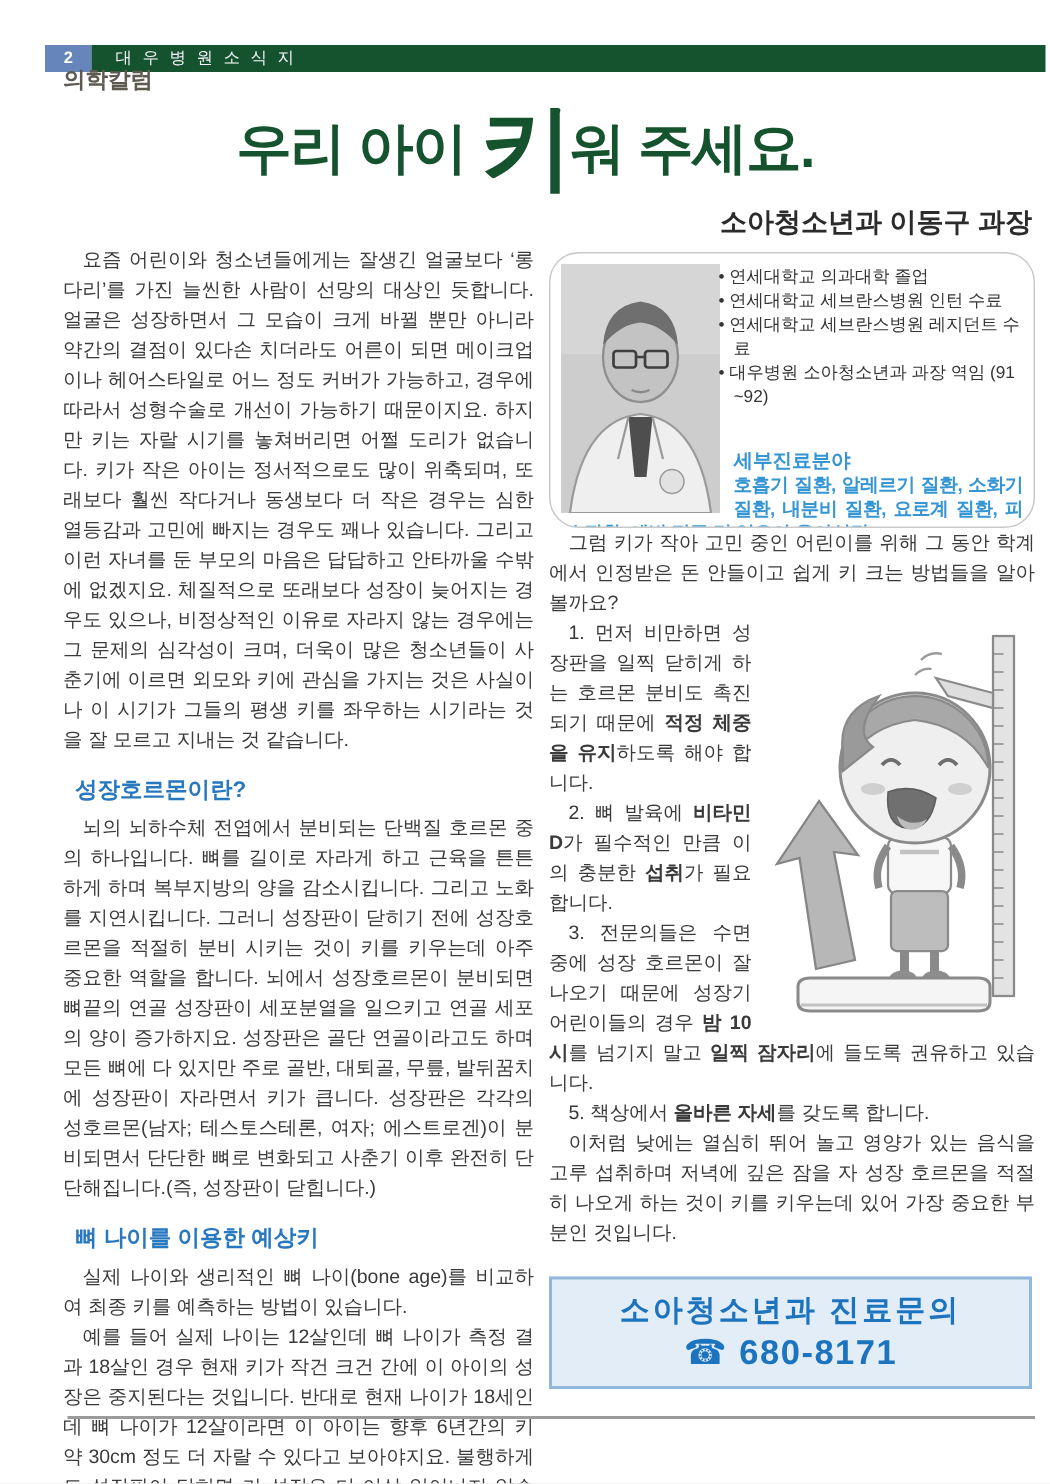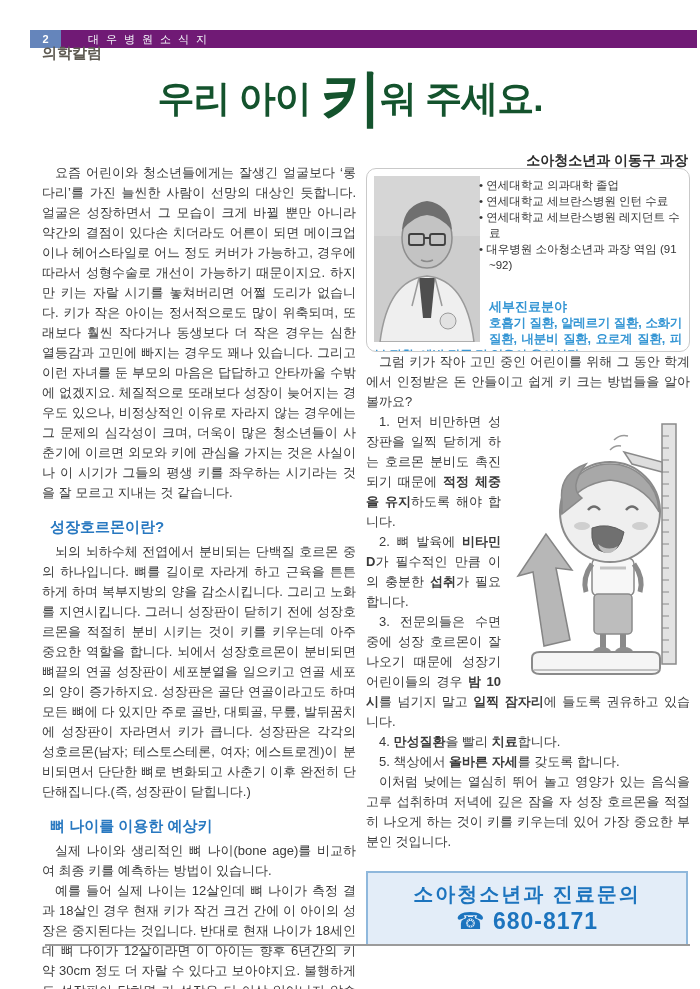--- a/index.html
+++ b/index.html
@@ -6,38 +6,38 @@
   #page{
     position:relative;width:700px;height:989px;margin:0 auto;
     background:#ffffff;overflow:hidden;
     font-family:"Liberation Sans","DejaVu Sans",sans-serif;
     color:#3a3a3a;
   }
   
   .header-bar{position:absolute;left:30px;top:30px;width:667px;height:18px;display:flex;}
   .page-num{width:31px;background:#6585bb;color:#fff;font-size:11px;font-weight:bold;
     text-align:center;line-height:18px;}
-  .bar-title{flex:1;background:#701a75;color:#f4f6fb;font-size:11px;line-height:18px;
-    letter-spacing:7px;padding-left:27px;}
+  .bar-title{flex:1;background:#14532d;color:#f4f6fb;font-size:11px;line-height:18px;
+    letter-spacing:7px;padding-left:16px;}
   .column-label{position:absolute;left:42px;top:44px;font-size:15px;font-weight:bold;color:#5e5a52;}
   
   .article-title{position:absolute;left:0;top:74px;width:700px;text-align:center;
     color:#14532d;font-weight:bold;font-size:37px;letter-spacing:-1px;white-space:nowrap;}
   .article-title .emph{font-size:62px;line-height:0;vertical-align:-8px;letter-spacing:-2px;}
-  .byline{position:absolute;right:12px;top:136px;font-size:14px;font-weight:bold;color:#2b2b2b;margin-top:16px;}
+  .byline{position:absolute;right:12px;top:136px;font-size:18px;font-weight:bold;color:#2b2b2b;}
   
   .col{position:absolute;top:163px;font-size:13px;line-height:20px;text-align:justify;
     word-break:break-all;}
   .col-left{left:42px;width:314px;}
   .col-right{left:366px;top:168px;width:324px;}
   .col p{margin:0;text-indent:1em;}
   h3.sec{margin:14px 0 5px 0;padding-left:8px;font-size:15px;color:#2878c0;text-indent:0;}
   
   .profile-box{box-sizing:border-box;width:324px;height:184px;border:1px solid #c9c9c9;
-    border-radius:10px;padding:7px;overflow:hidden;}
+    border-radius:20px;padding:7px;overflow:hidden;}
   .profile-photo{float:left;width:106px;height:166px;margin-right:9px;background:#cdcdcd;}
   .profile-photo svg{display:block;width:100%;height:100%;}
   ul.creds{margin:1px 0 0 0;padding:0;list-style:none;font-size:11.5px;line-height:16px;
     color:#333;text-align:left;}
   ul.creds li{padding-left:10px;text-indent:-10px;}
   ul.creds li::before{content:"\2022\00a0";}
   .spec{margin-top:26px;color:#3696d4;font-weight:bold;text-align:justify;}
   .spec-title{font-size:13px;line-height:16px;}
   .spec-body{font-size:12.5px;line-height:16px;letter-spacing:-0.3px;}
   
@@ -145,21 +145,20 @@
           <path d="M86,110 q16,-6 32,4 q-4,22 -20,20 q-14,-2 -12,-24 Z" fill="#707070" stroke="#5e5e5e"></path>
           <path d="M92,126 q10,8 20,2 q-4,8 -12,7 q-6,-1 -8,-9 Z" fill="#bdbdbd"></path>
 
           <path d="M26,240 q0,-6 8,-6 l112,0 q8,0 8,6 l0,10 q0,6 -8,6 l-112,0 q-8,0 -8,-6 Z" fill="#f5f5f5" stroke="#8a8a8a" stroke-width="2"></path>
           <line x1="28" y1="252" x2="152" y2="252" stroke="#c2c2c2" stroke-width="2"></line>
         </svg>
       </div>
       <p class="tip"><span>1. 먼저 비만하면 성장판을 일찍 닫히게 하는 호르몬 분비도 촉진되기 때문에 </span><b>적정 체중을 유지</b><span>하도록 해야 합니다.</span></p>
       <p class="tip"><span>2. 뼈 발육에 </span><b>비타민 D</b><span>가 필수적인 만큼 이의 충분한 </span><b>섭취</b><span>가 필요합니다.</span></p>
       <p class="tip"><span>3. 전문의들은 수면 중에 성장 호르몬이 잘 나오기 때문에 성장기 어린이들의 경우 </span><b>밤 10시</b><span>를 넘기지 말고 </span><b>일찍 잠자리</b><span>에 들도록 권유하고 있습니다.</span></p>
-      <p class="tip"><span>4. </span><b>만성질환</b><span>을 빨리 </span><b>치료</b><span>합니다.</span></p>
       <p class="tip"><span>5. 책상에서 </span><b>올바른 자세</b><span>를 갖도록 합니다.</span></p>
     </div>
 
     <p class="closing">이처럼 낮에는 열심히 뛰어 놀고 영양가 있는 음식을 고루 섭취하며 저녁에 깊은 잠을 자 성장 호르몬을 적절히 나오게 하는 것이 키를 키우는데 있어 가장 중요한 부분인 것입니다.</p>
 
     <div class="contact-box">
       <div class="contact-line1">소아청소년과 진료문의</div>
       <div class="contact-line2">☎ 680-8171</div>
     </div>
   </div>

